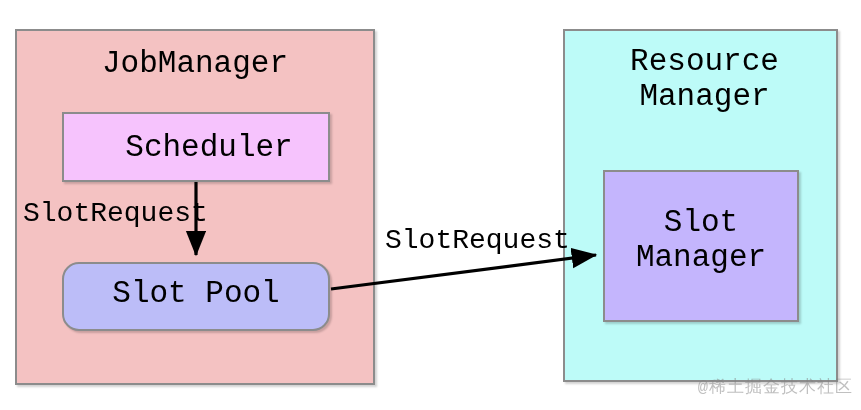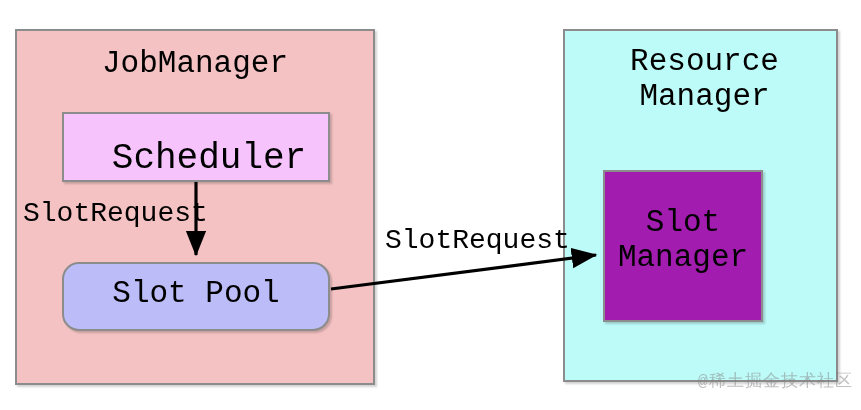--- a/index.html
+++ b/index.html
@@ -56,40 +56,40 @@
     margin-left: 8px;
   }
 
   
   #scheduler-box {
     left: 62px;  top: 112px;
     width: 268px; height: 70px;
     background: #F6C3FD;
   }
   #scheduler-title {
-    top: 25px;
-    font-size: 36px;
+    top: 17px;
+    font-size: 31px;
     padding-left: 26px;
   }
 
   #slotpool-box {
     left: 62px;  top: 262px;
     width: 268px; height: 69px;
     background: #BCBDF8;
     border-radius: 17px;
   }
   #slotpool-title {
     top: 13px;
     font-size: 31px;
   }
 
   #slotmanager-box {
     left: 603px; top: 170px;
-    width: 160px; height: 152px;
-    background: #a21caf;
+    width: 196px; height: 152px;
+    background: #c4b5fd;
   }
   #slotmanager-title {
     top: 34px;
     font-size: 31px;
   }
 
   
   .edge-label {
     position: absolute;
     color: #000000;
@@ -104,21 +104,21 @@
     position: absolute;
     left: 0; top: 0;
     width: 861px; height: 410px;
     pointer-events: none;
   }
 
   
   #watermark {
     position: absolute;
     right: 8px;
-    bottom: 18px;
+    bottom: 12px;
     font-size: 17px;
     color: rgba(130,130,130,0.50);
     letter-spacing: 1px;
     white-space: nowrap;
   }
 </style>
 </head>
 <body>
 
 <div id="canvas">

